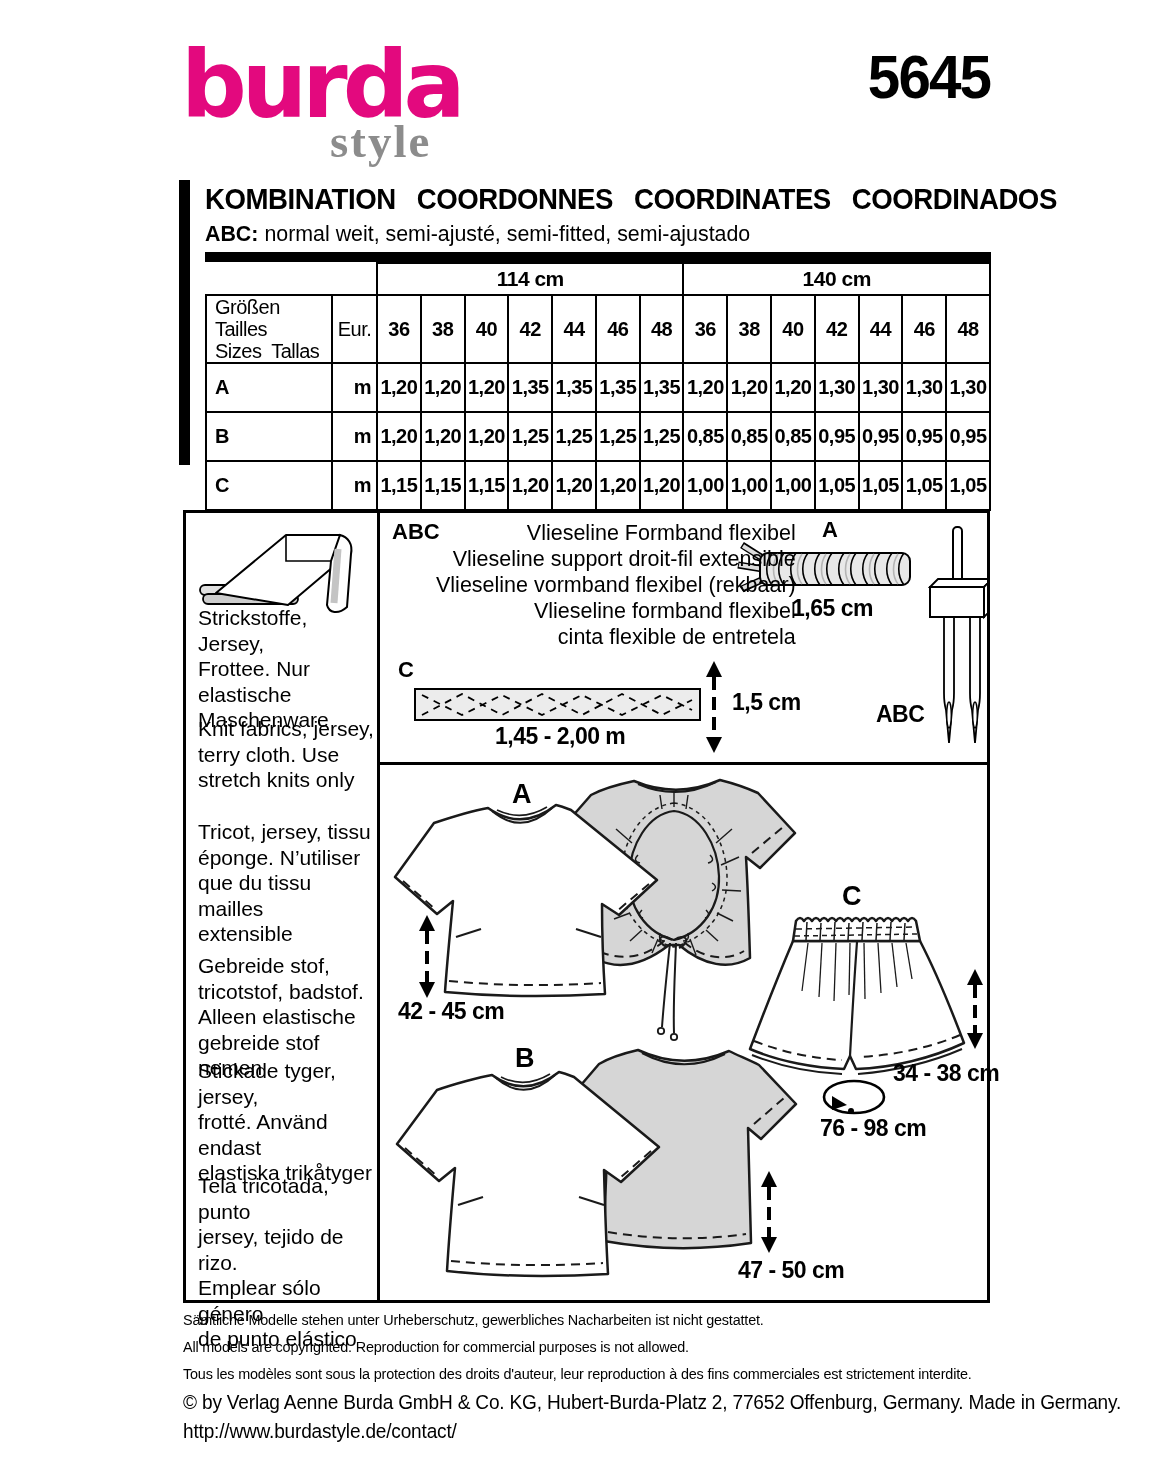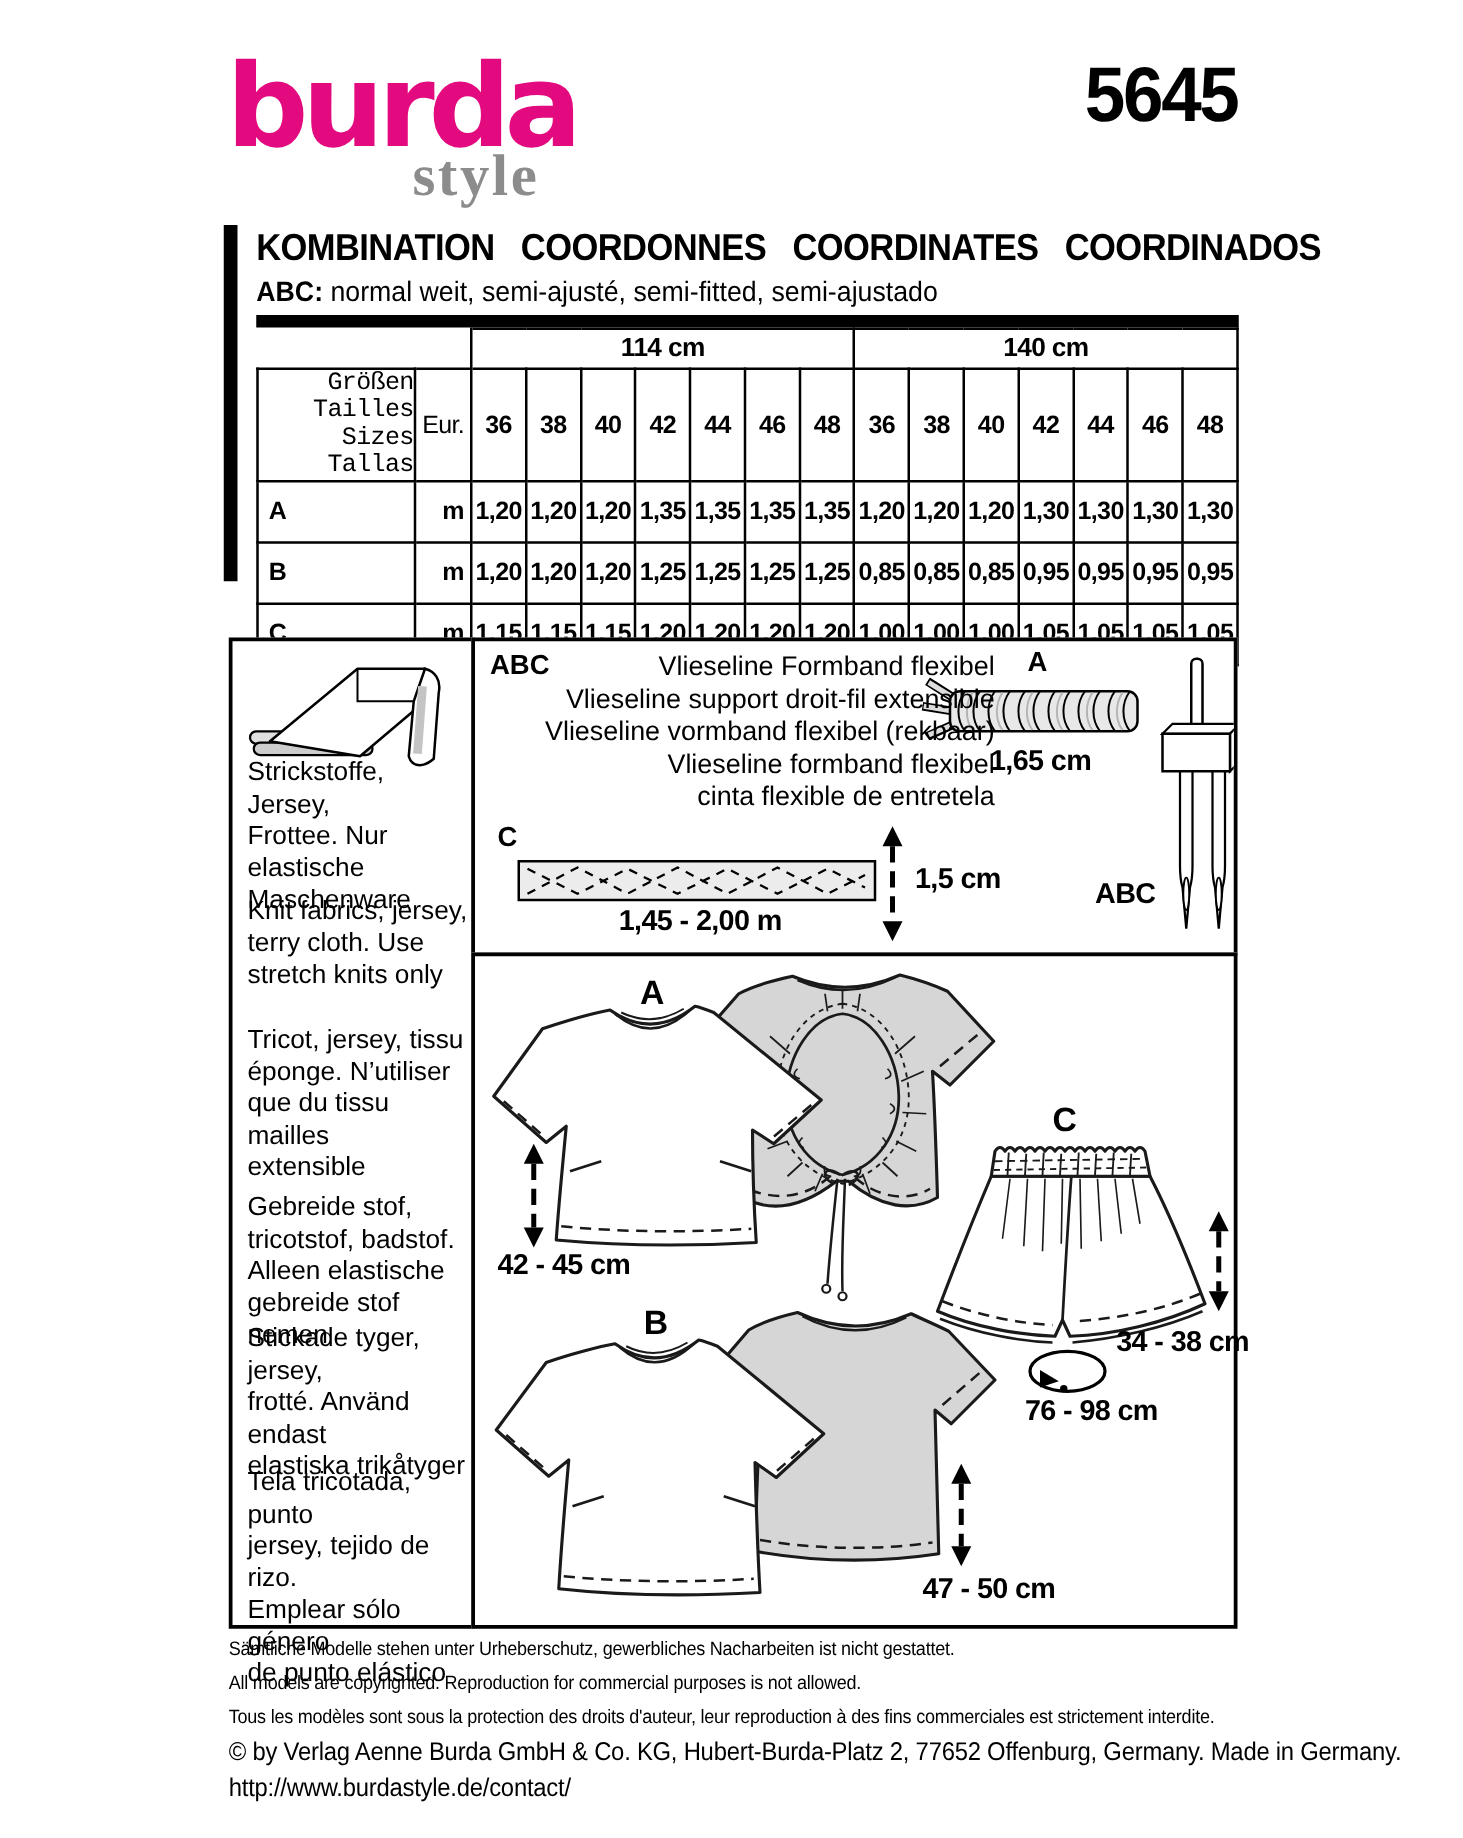--- a/index.html
+++ b/index.html
@@ -25,22 +25,22 @@
   
   #table-topbar{left:205px;top:252px;width:786px;height:10px;background:#000;}
   #fabric-table{left:205px;top:262px;width:786px;}
   #fabric-table table{border-collapse:collapse;table-layout:fixed;width:786px;}
   #fabric-table td{border:2px solid #000;text-align:center;font-size:20px;font-weight:bold;
                    letter-spacing:-.5px;padding:0;}
   #fabric-table tr.cm-row td{height:30px;font-size:21px;text-align:center;}
   #fabric-table tr.size-row td{height:50px;}
   #fabric-table tr.val-row td{height:47px;}
   #fabric-table td.corner{border-top:none;border-left:none;border-bottom:none;}
-  #fabric-table td.size-label{font-weight:normal;text-align:right;padding-left:8px;font-size:20px;
-                              line-height:22px;white-space:pre-wrap;font-family:Liberation Mono, monospace;}
+  #fabric-table td.size-label{font-weight:normal;text-align:left;padding-left:8px;font-size:20px;
+                              line-height:22px;white-space:pre-wrap;}
   #fabric-table td.eur{font-weight:normal;font-size:20px;}
   #fabric-table td.view{text-align:left;padding-left:8px;}
   #fabric-table td.unit{text-align:right;padding-right:5px;}
 
   
   .box{border:3px solid #000;box-sizing:border-box;background:#fff;}
   #sidebar-box{left:183px;top:510px;width:197px;height:793px;}
   #notions-box{left:377px;top:510px;width:613px;height:255px;}
   #garments-box{left:377px;top:762px;width:613px;height:541px;}
 

